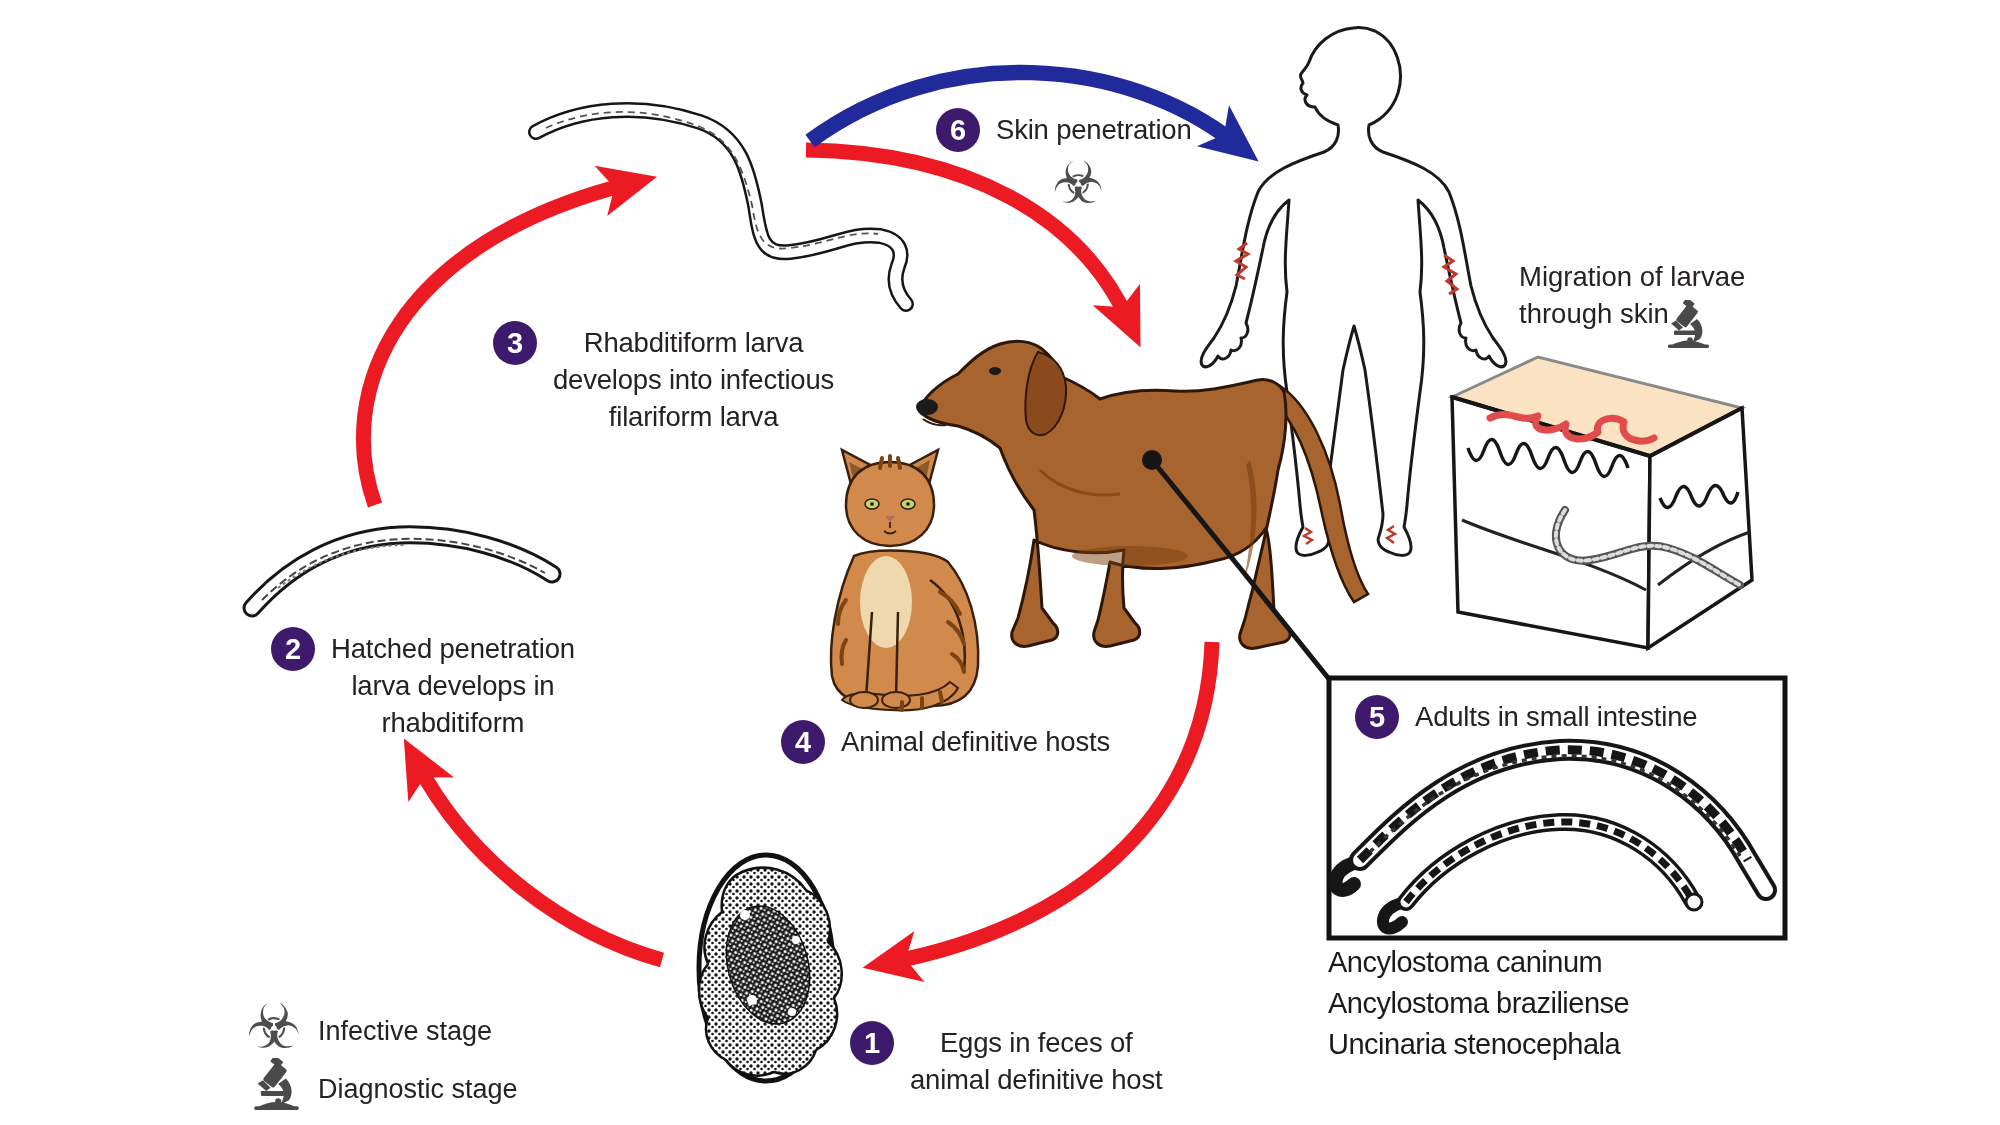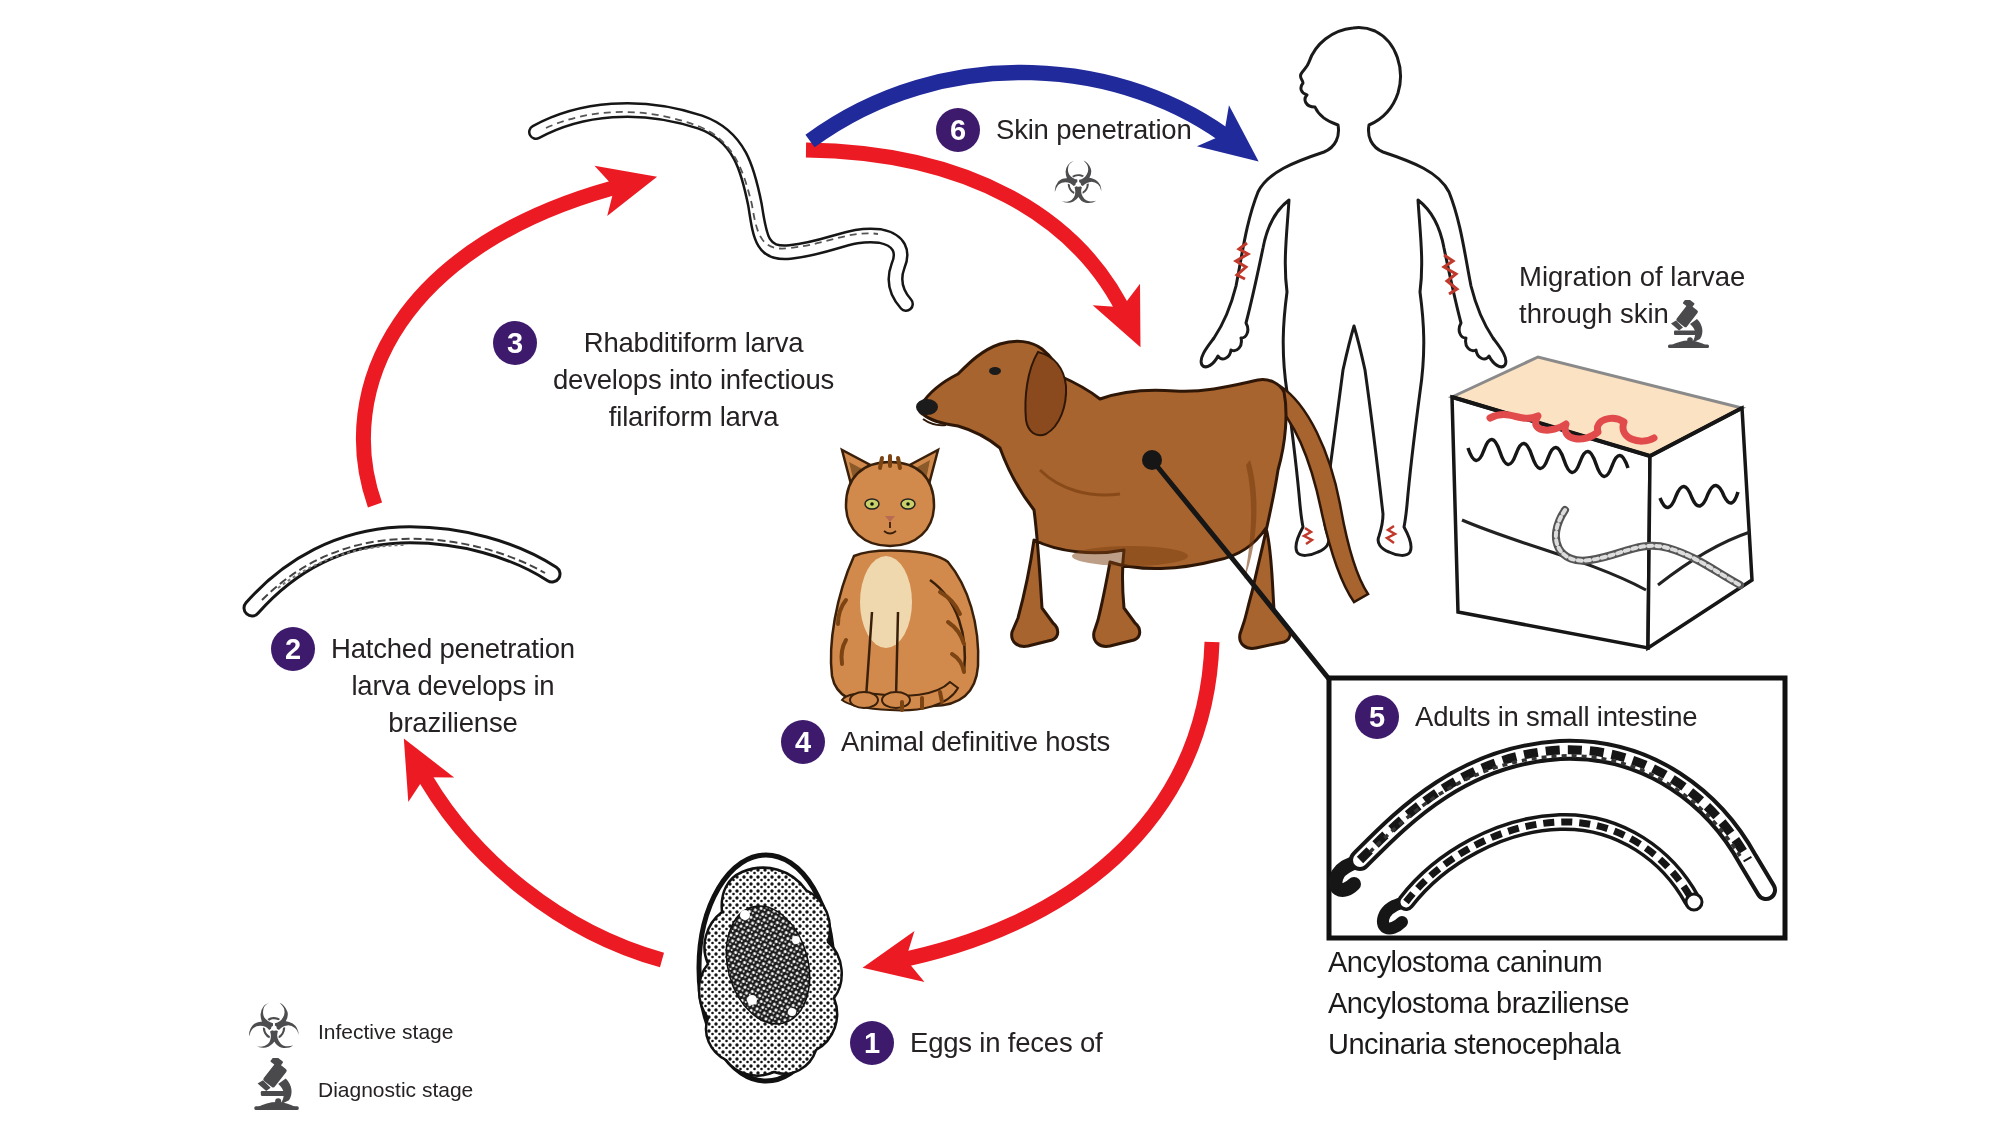--- a/index.html
+++ b/index.html
@@ -9,21 +9,21 @@
   .step-label{position:absolute;display:flex;align-items:flex-start;gap:16px;}
   .badge{flex:0 0 auto;width:44px;height:44px;border-radius:50%;background:#3d1a6c;color:#ffffff;
          font-weight:bold;font-size:29px;line-height:44px;text-align:center;}
   .lines{color:#262224;font-size:27.5px;line-height:37px;margin-top:3px;letter-spacing:-0.2px;text-align:center;}
   .ln{display:block;white-space:nowrap;}
   .bio{position:absolute;color:#4d4d4f;font-family:"DejaVu Sans",sans-serif;line-height:1;}
   .scope{position:absolute;}
   .species{position:absolute;left:1328px;top:942px;color:#1d1a1b;font-size:29px;line-height:41px;
            letter-spacing:-0.5px;}
   .migration{position:absolute;left:1519px;top:258px;color:#262224;font-size:27.5px;line-height:37px;}
-  .legend-text{position:absolute;color:#262224;font-size:21px;line-height:37px;white-space:nowrap;}
+  .legend-text{position:absolute;color:#262224;font-size:27px;line-height:37px;white-space:nowrap;}
 </style>
 </head>
 <body>
 
 <div class="canvas">
 
 <svg class="art" viewBox="0 0 2000 1125">
   <defs>
     <marker id="mr" markerUnits="userSpaceOnUse" markerWidth="64" markerHeight="64" viewBox="0 0 64 64" refX="30" refY="32" orient="auto">
       <path d="M2 6 L60 32 L2 58 L16 32 Z" fill="#ec1b23"></path>
@@ -198,29 +198,30 @@
       <path d="M 1406 902 C 1440 858 1500 824 1560 822 C 1620 820 1668 856 1692 900" stroke="#161616" stroke-width="7" stroke-dasharray="11 7"></path>
       <circle cx="1694" cy="902" r="8" fill="#ffffff" stroke="#161616" stroke-width="3"></circle>
     </g>
   </g>
 </svg>
 
 <div class="step-label" style="left:850px;top:1021px;">
   <span class="badge">1</span>
   <span class="lines">
     <span class="ln">Eggs in feces of</span>
+    <span class="ln">animal definitive host</span>
   </span>
 </div>
 
 <div class="step-label" style="left:271px;top:627px;">
   <span class="badge">2</span>
   <span class="lines">
     <span class="ln">Hatched penetration</span>
     <span class="ln">larva develops in</span>
-    <span class="ln">braziliense</span>
+    <span class="ln">rhabditiform</span>
   </span>
 </div>
 
 <div class="step-label" style="left:493px;top:321px;">
   <span class="badge">3</span>
   <span class="lines">
     <span class="ln">Rhabditiform larva</span>
     <span class="ln">develops into infectious</span>
     <span class="ln">filariform larva</span>
   </span>

